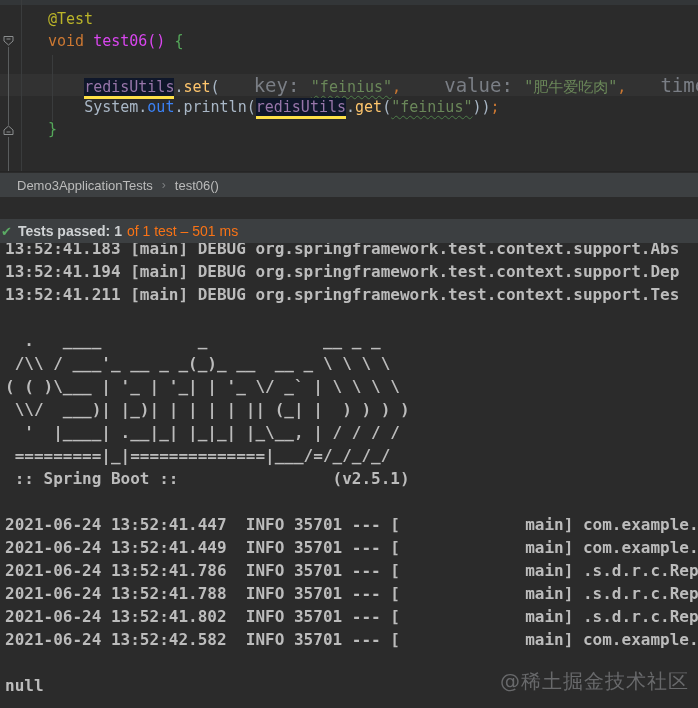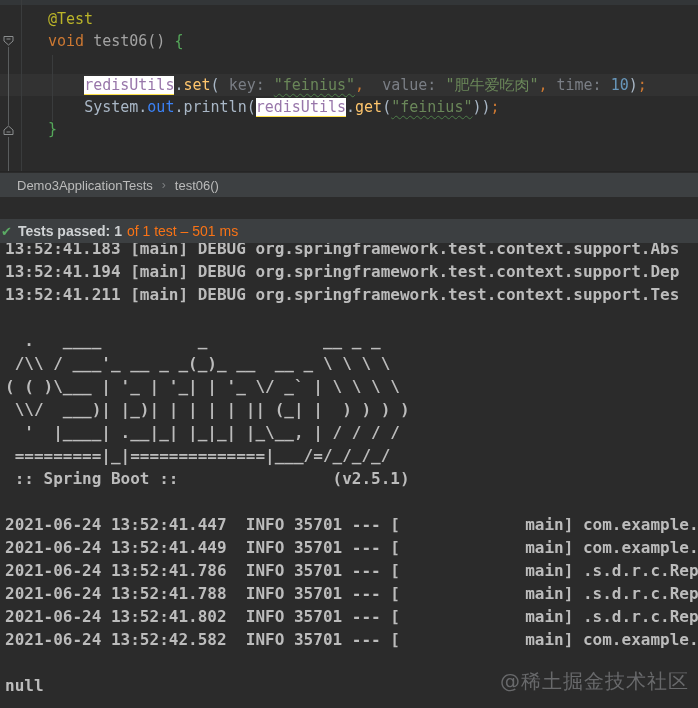--- a/index.html
+++ b/index.html
@@ -23,26 +23,26 @@
   .fold-icon { position:absolute; left:2px; width:13px; height:13px; }
   .fold-icon.open { top:34px; }
   .fold-icon.close { top:124px; }
 
   .code-area { position:absolute; left:22px; top:8px; right:0;
                font-family:"DejaVu Sans Mono", monospace; font-size:15px; }
   .code-row { height:22px; line-height:22px; padding-left:26px; white-space:pre; }
   .tok.plain { color:#A9B7C6; }
   .tok.ann   { color:#BBB529; }
   .tok.kw    { color:#CC7832; }
-  .tok.mdecl { color:#a3a3a3; }
+  .tok.mdecl { color:#d946ef; }
   .tok.mcall { color:#FFC66D; }
   .tok.pun   { color:#CC7832; }
   .tok.brace { color:#55A85A; }
-  .tok.field { color:#9876AA; background:#ffffff; border-bottom:1px solid #fde047; }
-  .tok.hint  { color:#7a7e85; font-size:15px; }
+  .tok.field { color:#9876AA; background:#0f172a; border-bottom:3px solid #fde047; }
+  .tok.hint  { color:#7a7e85; font-size:19px;margin-left:25px; }
   .tok.str   { color:#6A8759; }
   .tok.strw  { color:#6A8759; text-decoration:underline; text-decoration-style:wavy;
                text-decoration-color:#4e7d49; text-underline-offset:3px; text-decoration-thickness:1px; }
   .tok.num   { color:#6897BB; }
   .tok.out   { color:#3b82f6; }
   .tok.caret { display:inline-block; width:0; height:16px; border-left:2px solid #c3c9cc;
                vertical-align:-3px; margin-right:-2px; }
 
   
   .breadcrumb-bar { position:absolute; left:0; top:173px; width:698px; height:24px;

